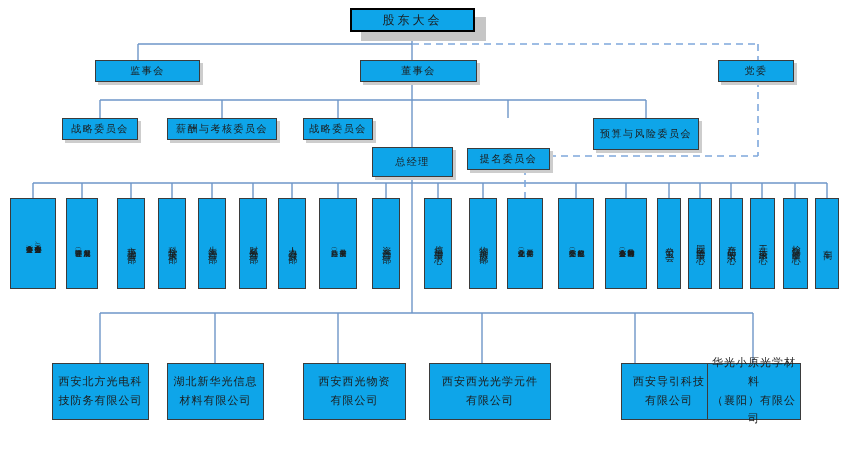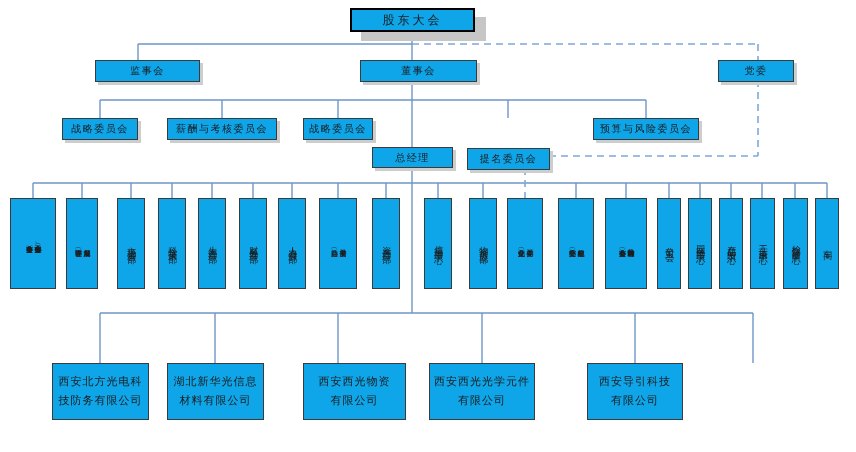--- a/index.html
+++ b/index.html
@@ -94,25 +94,25 @@
   </div>
   <div class="box hbox shad" style="left:62px;top:118px;width:76px;height:22px;">
     <span>战略委员会</span>
   </div>
   <div class="box hbox shad" style="left:303px;top:118px;width:70px;height:22px;">
     <span>战略委员会</span>
   </div>
   <div class="box hbox shad" style="left:467px;top:118px;width:83px;height:22px;margin-top:30px;">
     <span>提名委员会</span>
   </div>
-  <div class="box hbox shad" style="left:593px;top:118px;width:106px;height:22px;">
+  <div class="box hbox shad" style="left:593px;top:118px;width:106px;height:32px;">
     <span>预算与风险委员会</span>
   </div>
 
-  <div class="box hbox shad" style="left:372px;top:147px;width:81px;height:21px;">
+  <div class="box hbox shad" style="left:372px;top:147px;width:81px;height:30px;">
     <span>总经理</span>
   </div>
 
   <div class="box vbox cols" style="left:10px;width:46px;">
     <span class="vtext">公司办公室（保密办公室、
 董事会办公室）</span>
     </div>
   <div class="box vbox cols" style="left:66px;width:32px;">
     <span class="vtext">发展规划部
 （证券管理部）</span>
@@ -178,20 +178,23 @@
 
   <div class="box sub" style="left:52px;width:97px;">
     <span>西安北方光电科
 技防务有限公司</span></div>
   <div class="box sub" style="left:167px;width:97px;">
     <span>湖北新华光信息
 材料有限公司</span></div>
   <div class="box sub" style="left:287px;width:103px;margin-left:16px;">
     <span>西安西光物资
 有限公司</span></div>
-  <div class="box sub" style="left:429px;width:106px;">
+  <div class="box sub" style="left:429px;width:122px;">
     <span>西安西光光学元件
 有限公司</span></div>
-  <div class="box sub" style="left:587px;width:96px;">
+  <div class="box sub" style="left:621px;width:96px;">
     <span>西安导引科技
 有限公司</span></div>
+  <div class="box sub" style="left:707px;width:94px;">
+    <span>华光小原光学材料
+（襄阳）有限公司</span></div>
 
 </div>
 
 </body></html>

